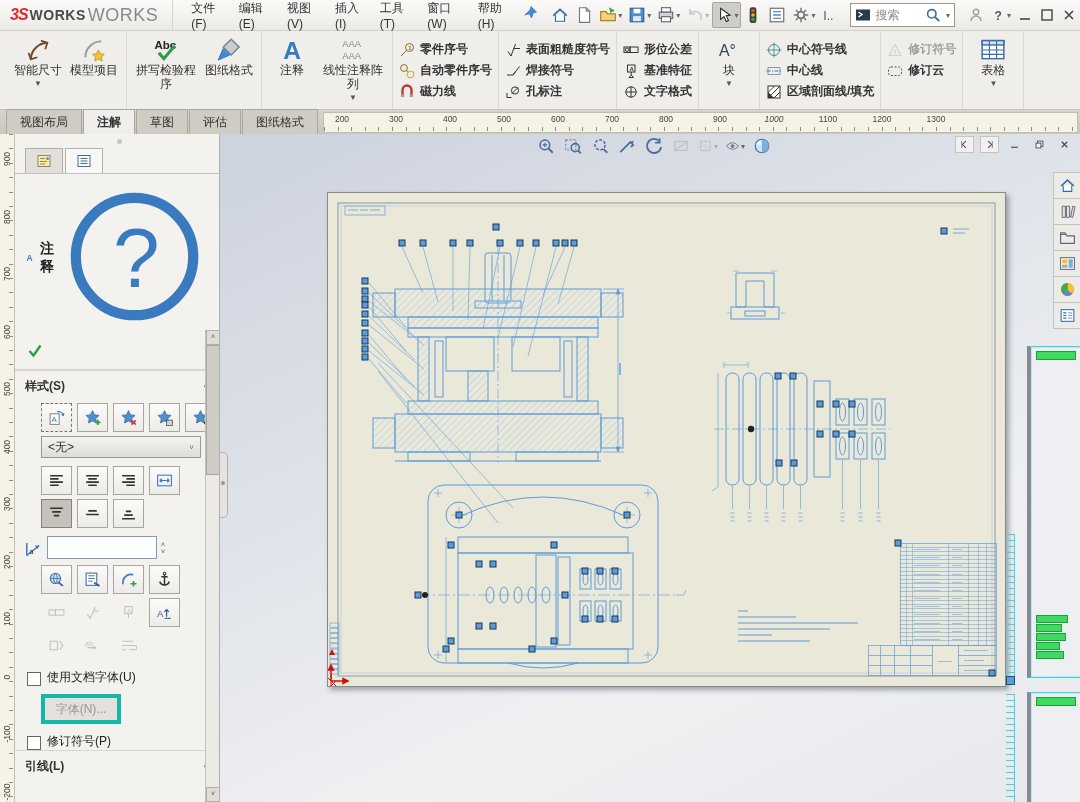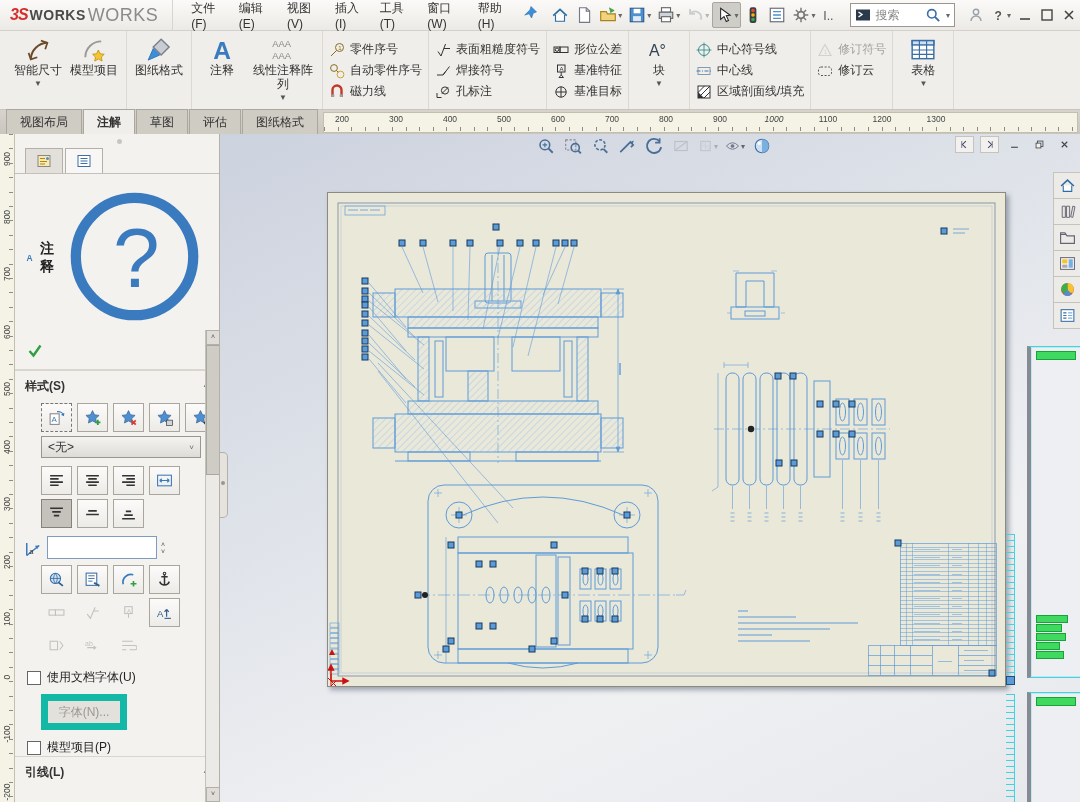--- a/index.html
+++ b/index.html
@@ -33,21 +33,21 @@
 
   
   .ribbon{height:78px;background:#f0eeea;border-bottom:1px solid #c9c5be;display:flex;align-items:stretch;padding-left:6px;}
   .rgroup{display:flex;align-items:flex-start;padding:4px 4px 0 4px;border-right:1px solid #ddd9d2;}
   .rbig{display:flex;flex-direction:column;align-items:center;max-width:62px;min-width:44px;
         padding:2px 4px;color:#333;text-align:center;line-height:1.15;}
   .rbig .ricon{width:26px;height:26px;display:block;}
   .rbig .rlbl{margin-top:1px;}
   .rdrop{font-size:8px;color:#555;margin-top:1px;}
   .rcol{display:flex;flex-direction:column;gap:4px;padding-top:6px;}
-  .rsmall{display:flex;align-items:center;gap:5px;color:#333;padding:0 2px;}
+  .rsmall{display:flex;align-items:center;gap:5px;color:#333;padding:0 2px;font-weight:bold;}
   .rsmall .ricon{width:16px;height:16px;display:inline-block;}
   .rsmall.disabled{opacity:.42;}
 
   
   .tabrow{height:26px;background:linear-gradient(#d8d4cd,#c9c5bd);display:flex;align-items:flex-start;}
   .tabs{display:flex;align-items:flex-end;height:100%;padding-left:6px;}
   .tab{padding:4px 13px 5px;border:1px solid #aaa79f;border-bottom:none;background:#cfccc4;color:#333;margin-right:1px;}
   .tab.active{background:#f0eeea;font-weight:bold;}
   .hruler{position:relative;flex:1;height:19px;margin:2px 2px 4px 4px;background:#f4f3e6;border:1px solid #c2bfae;overflow:hidden;}
   .hruler:after{content:"";position:absolute;left:0;right:0;bottom:1px;height:4px;
@@ -86,23 +86,23 @@
   .pbtn.pressed{background:#c5c2bc;border-color:#85827b;}
   .pbtn.disabled{border-color:transparent;background:transparent;opacity:.45;}
   .pbtn.dashed{border:1px dashed #777;}
   .pselect{width:146px;height:20px;margin:4px 0 8px 26px;border:1px solid #9a978f;
            background:linear-gradient(#f4f3f1,#dedcd7);display:flex;align-items:center;
            justify-content:space-between;padding:0 6px;color:#333;}
   .anglerow{display:flex;align-items:center;gap:4px;margin:8px 0 6px 8px;}
   .anglerow .aicon{width:20px;height:20px;}
   .anglein{width:104px;height:19px;border:1px solid #7d9cc0;background:#fff;}
   .spin{display:flex;flex-direction:column;font-size:7px;color:#555;line-height:1;}
-  .cbrow{display:flex;align-items:center;gap:6px;margin:9px 0 0 12px;color:#222;}
+  .cbrow{display:flex;align-items:flex-end;gap:6px;margin:9px 0 0 12px;color:#222;}
   .cb{width:12px;height:12px;border:1px solid #666;background:#fff;flex:none;}
-  .fontbtn{width:72px;height:22px;margin:8px 0 0 26px;border:7px solid #14b8a6;background:#e3e1dc;
+  .fontbtn{width:72px;height:22px;margin:8px 0 0 26px;border:4px solid #14b8a6;background:#e3e1dc;
            color:#9a978f;display:flex;align-items:center;justify-content:center;}
   .pscroll{position:absolute;top:196px;bottom:0;right:0;width:13px;background:#eceae6;border-left:1px solid #c4c1ba;}
   .parrow{position:absolute;left:0;width:12px;height:13px;background:#e0ddd8;border:1px solid #b3b0a9;
           font-size:7px;color:#555;text-align:center;line-height:12px;}
   .pthumb{position:absolute;left:0;top:15px;width:12px;height:128px;background:#cfccc6;border:1px solid #a9a69f;}
 
   
   .canvas{position:relative;flex:1;overflow:hidden;
       background:linear-gradient(155deg,#ccd2de 0%,#dde1e8 35%,#eff0f2 70%,#e6e8ec 100%);}
   .hud{position:absolute;top:2px;left:316px;display:flex;gap:7px;align-items:center;}
@@ -294,20 +294,27 @@
           <span class="ricon"><svg viewBox="0 0 18 18" width="100%" height="100%">
               <path d="M3 14A11 11 0 0 1 14 3" fill="none" stroke="#999" stroke-width="1.3"></path>
               <path d="M12 9l1.3 2.6 2.8.3-2 2 .5 2.8-2.6-1.4-2.5 1.4.5-2.8-2-2 2.8-.3z" fill="#f4c531" stroke="#b8860b" stroke-width=".5"></path>
             </svg></span>
           <div class="rlbl">模型项目</div>
         </div>
       </div>
       <div class="rgroup">
         <div class="rbig">
           <span class="ricon"><svg viewBox="0 0 18 18" width="100%" height="100%">
+              <text x="1" y="8" font-size="8" font-weight="bold" fill="#222">Abc</text>
+              <path d="M4 11l3.5 4L15 6" stroke="#2f9e44" stroke-width="2.2" fill="none"></path>
+            </svg></span>
+          <div class="rlbl">拼写检验程序</div>
+        </div>
+        <div class="rbig">
+          <span class="ricon"><svg viewBox="0 0 18 18" width="100%" height="100%">
               <path d="M10.5 1.5l5.5 5.5-5.5 5.5-5.5-5.5z" fill="#c8cdd4" stroke="#7a818a"></path>
               <path d="M5 8l-3.5 8L9.5 12.5z" fill="#3a8edb" stroke="#2a6daa" stroke-width=".6"></path>
             </svg></span>
           <div class="rlbl">图纸格式</div>
         </div>
       </div>
       <div class="rgroup">
         <div class="rbig">
           <span class="ricon"><svg viewBox="0 0 18 18" width="100%" height="100%">
               <text x="3" y="15.5" font-size="17" font-weight="bold" fill="#3a7abf">A</text>
@@ -393,21 +400,21 @@
                 <path d="M8.2 9v3" stroke="#333"></path>
                 <path d="M6 14.5h4.5l-2.2-2.5z" fill="#fff" stroke="#333"></path>
               </svg></span>
             <span>基准特征</span>
           </div>
           <div class="rsmall">
             <span class="ricon"><svg viewBox="0 0 16 16" width="100%" height="100%">
                 <circle cx="8" cy="8" r="5.2" fill="none" stroke="#333"></circle>
                 <path d="M2.8 8h10.4M8 2.8v10.4" stroke="#333"></path>
               </svg></span>
-            <span>基准目标</span>
+            <span>文字格式</span>
           </div>
         </div>
       </div>
       <div class="rgroup">
         <div class="rbig">
           <span class="ricon"><svg viewBox="0 0 18 18" width="100%" height="100%">
               <text x="2" y="13" font-size="11" fill="#345">A°</text>
             </svg></span>
           <div class="rlbl">块</div>
           <div class="rdrop">▼</div>
@@ -706,21 +713,21 @@
               </svg></span>
           </div>
         </div>
       <div class="cbrow">
         <span class="cb"></span>
         <span>使用文档字体(U)</span>
       </div>
       <div class="fontbtn">字体(N)...</div>
       <div class="cbrow">
         <span class="cb"></span>
-        <span>模型项目(P)</span>
+        <span>修订符号(P)</span>
       </div>
 
       <div class="psec">
         <span>引线(L)</span>
         <span class="caret">^</span>
       </div>
 
       <div class="pscroll">
         <div class="parrow" style="top:0">˄</div>
         <div class="pthumb"></div>

